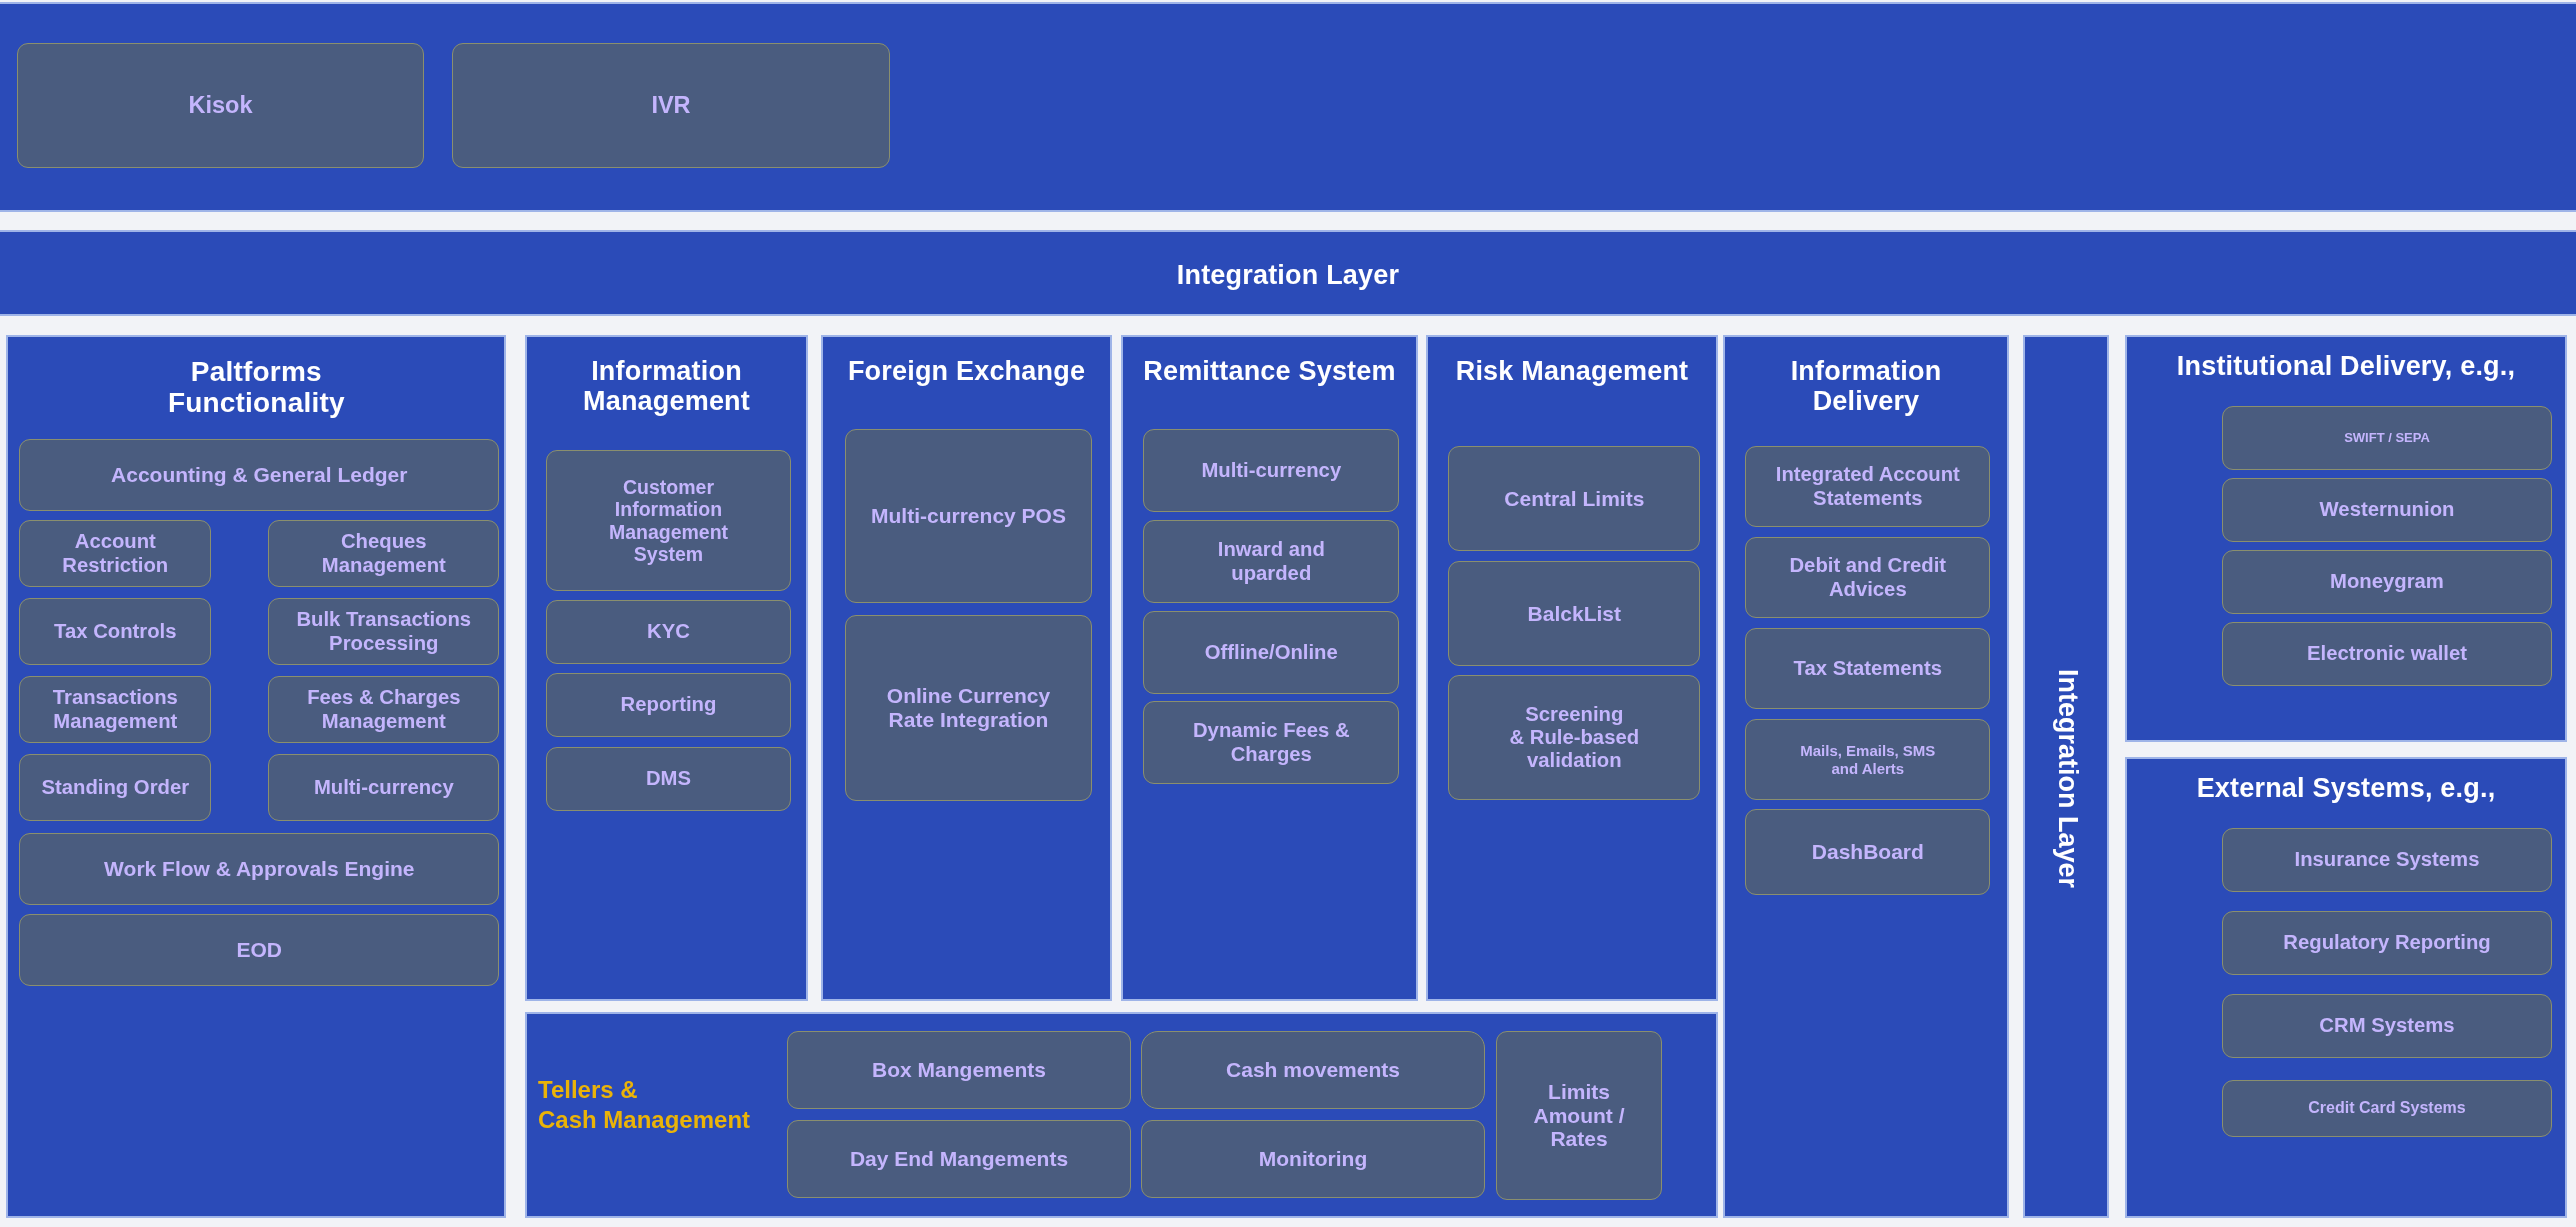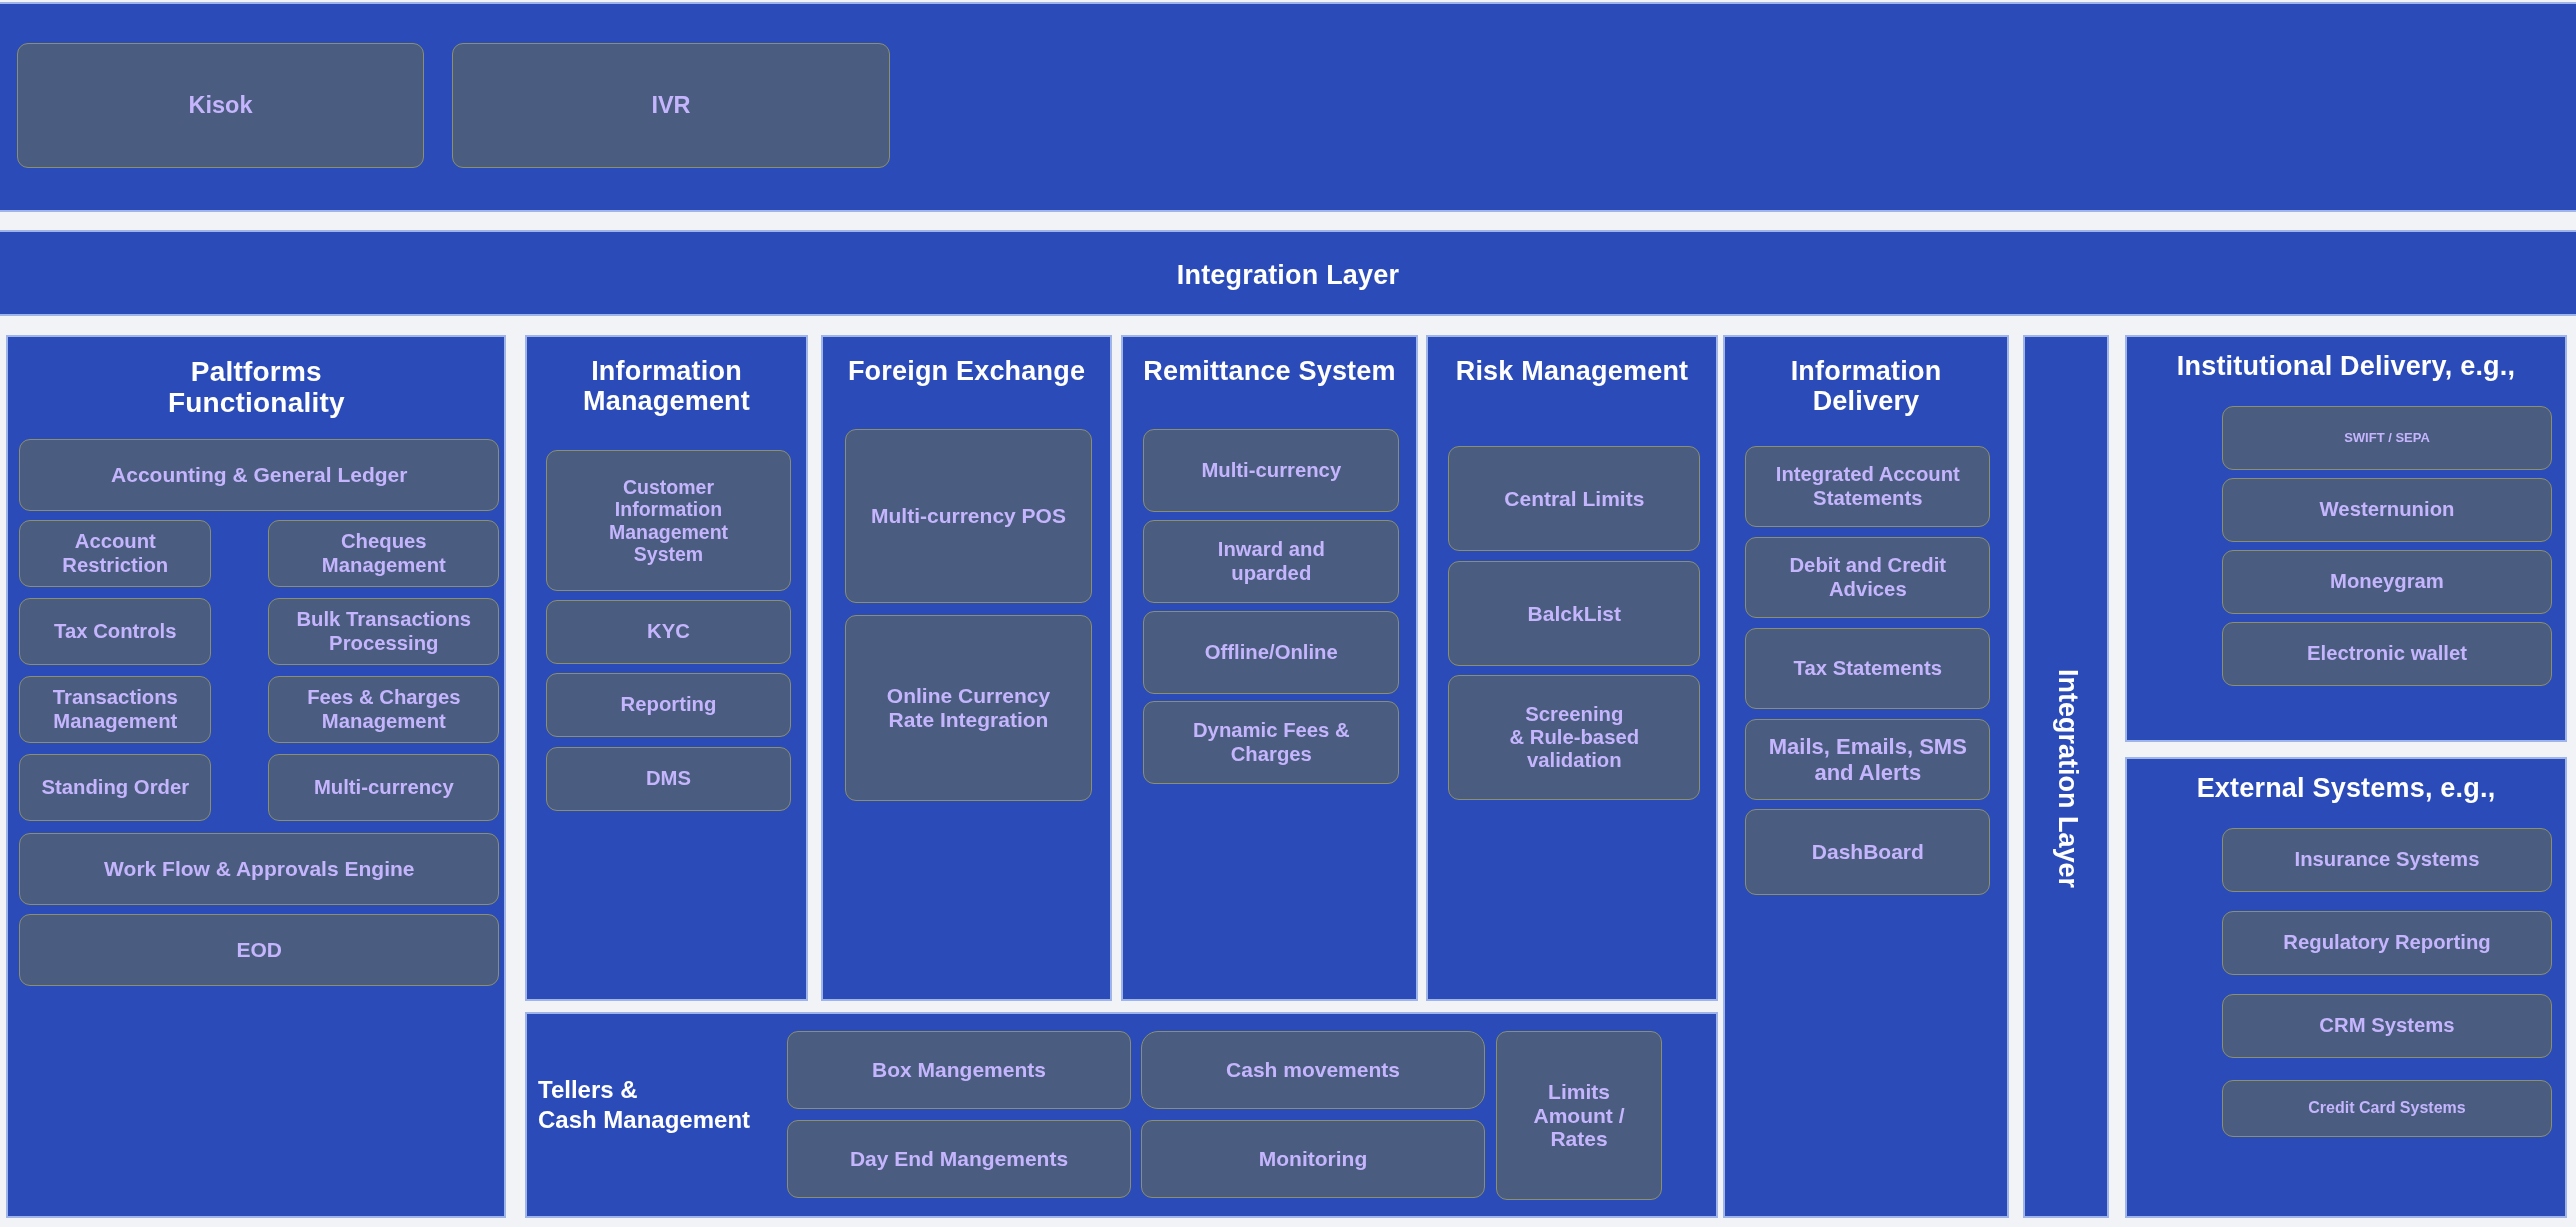--- a/index.html
+++ b/index.html
@@ -78,21 +78,21 @@
   #col-instdeliv{left:2125px;top:335px;width:442px;height:407px;}
   #col-instdeliv .panel-title{font-size:27px;padding-top:14px;}
 
   #col-extsys{left:2125px;top:757px;width:442px;height:461px;}
   #col-extsys .panel-title{font-size:27px;padding-top:14px;}
 
   
   #row-tellers{left:525px;top:1012px;width:1193px;height:206px;}
   #tellers-label{
     position:absolute;left:11px;top:61px;width:242px;
-    color:#ffffff;font-weight:bold;font-size:24px;line-height:1.25;text-align:left;
+    color:#eab308;font-weight:bold;font-size:24px;line-height:1.25;text-align:left;
   }
 
   
   .p-full{left:11px;width:480px;}
   .p-left{left:11px;width:192px;}
   .p-right{left:260px;width:231px;}
 
   
   .im-card{left:19px;width:245px;}
   
@@ -249,21 +249,21 @@
       <span style="white-space:pre-line;">Integrated Account
 Statements</span>
     </div>
     <div class="card id-card" style="position:absolute;top:200px;height:81px;font-size:20.3px;">
       <span style="white-space:pre-line;">Debit and Credit
 Advices</span>
     </div>
     <div class="card id-card" style="position:absolute;top:291px;height:81px;font-size:20.3px;">
       <span>Tax Statements</span>
     </div>
-    <div class="card id-card" style="position:absolute;top:382px;height:81px;font-size:22px;">
+    <div class="card id-card" style="position:absolute;top:382px;height:81px;font-size:15px;">
       <span style="white-space:pre-line;">Mails, Emails, SMS
 and Alerts</span>
     </div>
     <div class="card id-card" style="position:absolute;top:472px;height:86px;font-size:21px;">
       <span>DashBoard</span>
     </div>
   </div>
 
   <div class="panel" id="col-intlayer-v">
     <div class="vtext">Integration  Layer</div>

